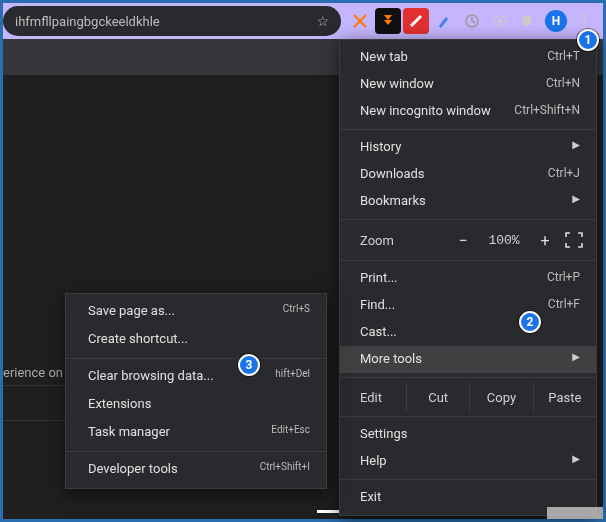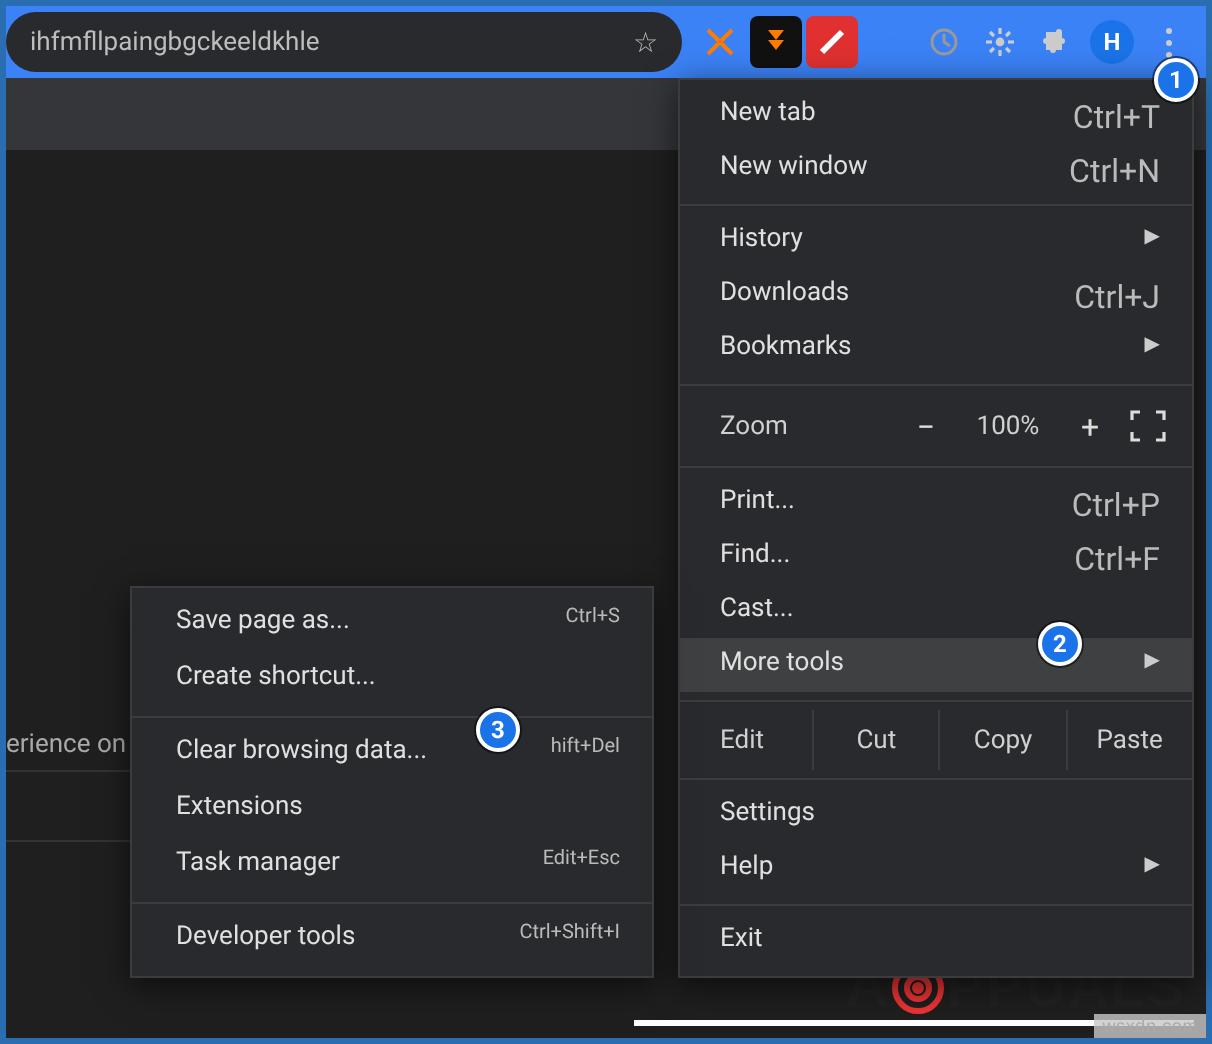--- a/index.html
+++ b/index.html
@@ -15,21 +15,21 @@
   .frame {
     border: 3px solid #2a6db0;
     width: 606px; height: 522px;
     position: relative;
     background: #111;
   }
   
   .chrome-top {
     position: absolute; top:0; left:0; right:0;
     height: 36px;
-    background: #3b82f6;
+    background: #c4b5fd;
     display: flex; align-items: center;
     overflow:hidden;
   }
   .omni {
     flex: 1;
     height: 30px;
     background: #292a2d;
     margin: 3px 6px 3px 0;
     border-radius: 15px;
     color: #bdbdbd;
@@ -115,30 +115,30 @@
   }
   .menu-row {
     display:flex; align-items:flex-start; justify-content:space-between;
     padding: 5px 16px 5px 20px;
     height:27px;
     color:#e0e0e0;
     cursor:default;
   }
   .menu-row.hover { background:#3f4042; }
   .menu-row .lbl { flex:1; }
-  .menu-row .sc { color:#bbb; font-size:16px; }
+  .menu-row .sc { color:#bbb; font-size:12px; }
   .menu-row .arrow { color:#ccc; font-size:10px; margin-left:8px; }
   .menu-sep { height:1px; background:#3c3c3f; margin:4px 0; }
   .zoom-row {
     display:flex; align-items:center; padding:5px 12px 5px 20px; height:32px;
     gap:8px;
   }
   .zoom-row .lbl { flex:1; }
   .zoom-row .zb { width:22px; text-align:center; font-size:16px; color:#ddd; }
-  .zoom-row .zv { width:44px; text-align:center; }
+  .zoom-row .zv { width:44px; text-align:center;font-family:Liberation Mono, monospace; }
   .zoom-row .fs {
     width:20px;height:18px;
   }
   .fs svg{width:20px;height:18px;}
   .edit-row {
     display:flex; align-items:center; height:30px;
   }
   .edit-row .lbl { width:66px; padding-left:20px; }
   .edit-row .ebtn {
     flex:1; text-align:center; border-left:1px solid #3c3c3f;
@@ -259,20 +259,24 @@
 
   <div class="menu">
     <div class="menu-row">
       <span class="lbl">New tab</span>
       <span class="sc">Ctrl+T</span>
     </div>
     <div class="menu-row">
       <span class="lbl">New window</span>
       <span class="sc">Ctrl+N</span>
     </div>
+    <div class="menu-row">
+      <span class="lbl">New incognito window</span>
+      <span class="sc">Ctrl+Shift+N</span>
+    </div>
     <div class="menu-sep"></div>
     <div class="menu-row">
       <span class="lbl">History</span>
       <span class="arrow">▶</span>
     </div>
     <div class="menu-row">
       <span class="lbl">Downloads</span>
       <span class="sc">Ctrl+J</span>
     </div>
     <div class="menu-row">

